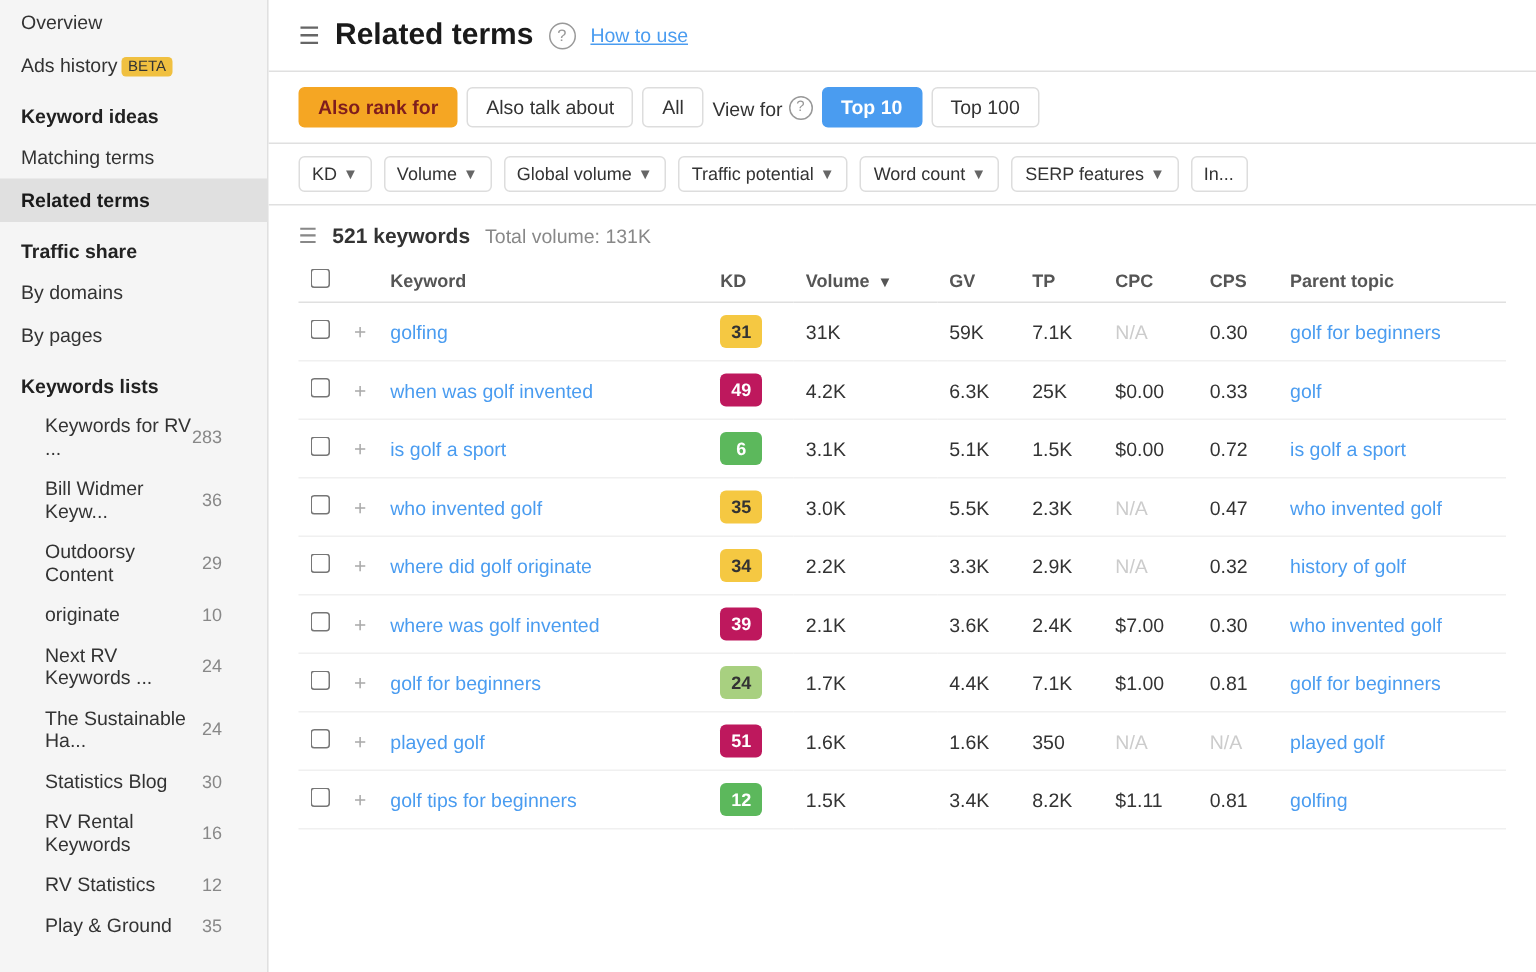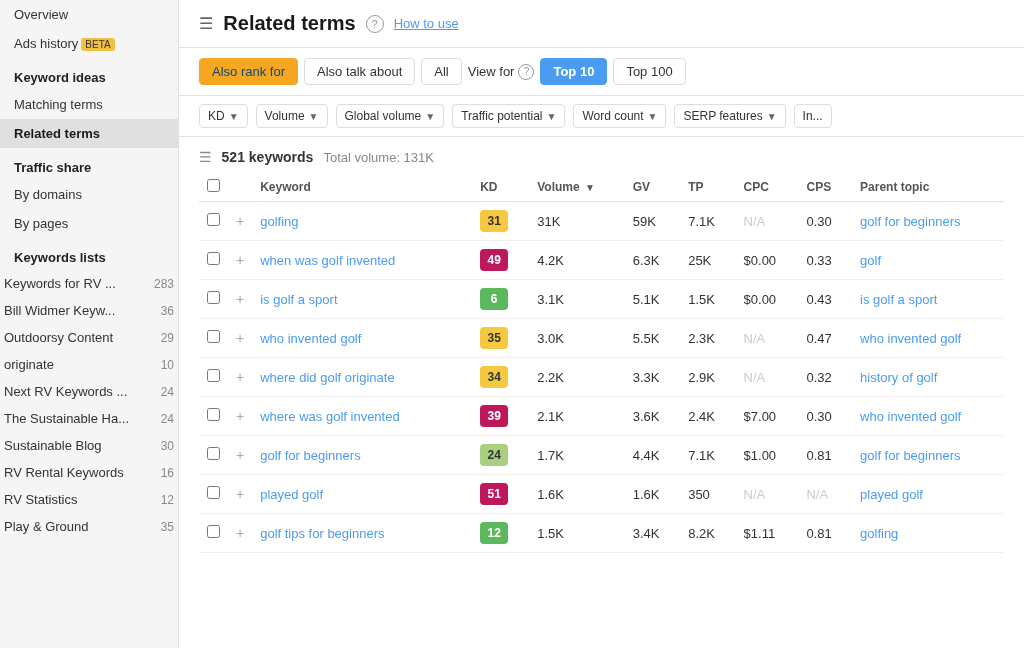--- a/index.html
+++ b/index.html
@@ -3,39 +3,39 @@
   <meta charset="utf-8">
   <style>
     * { box-sizing: border-box; margin: 0; padding: 0; }
     body { font-family: -apple-system, BlinkMacSystemFont, 'Segoe UI', sans-serif; font-size: 13px; background: #fff; color: #333; display: flex; height: 648px; overflow: hidden; }
 
     
     .sidebar { width: 179px; background: #f5f5f5; border-right: 1px solid #e0e0e0; display: flex; flex-direction: column; padding: 0; flex-shrink: 0; overflow-y: auto; }
     .sidebar-item { padding: 7px 14px; cursor: pointer; color: #333; font-size: 13px; }
     .sidebar-item.active { background: #e0e0e0; font-weight: 600; color: #1a1a1a; }
     .sidebar-section-title { padding: 12px 14px 5px 14px; font-weight: 700; font-size: 13px; color: #222; }
-    .sidebar-item-with-count { display: flex; justify-content: space-between; align-items: center; padding: 6px 4px; cursor: pointer; }
+    .sidebar-item-with-count { display: flex; justify-content: space-between; align-items: center; padding: 6px 30px; cursor: pointer; }
     .sidebar-item-count { color: #888; font-size: 12px; }
     .sidebar-item-beta { font-size: 10px; background: #f0c040; color: #333; border-radius: 3px; padding: 1px 4px; margin-left: 3px; vertical-align: middle; }
 
     
     .main { flex: 1; display: flex; flex-direction: column; overflow: hidden; }
 
     
     .header { padding: 12px 20px; border-bottom: 1px solid #e0e0e0; display: flex; align-items: center; gap: 10px; }
     .hamburger-icon { color: #666; font-size: 16px; cursor: pointer; }
     .page-title { font-size: 20px; font-weight: 700; color: #1a1a1a; }
     .help-icon { display: inline-flex; align-items: center; justify-content: center; width: 18px; height: 18px; border-radius: 50%; border: 1px solid #999; color: #999; font-size: 11px; cursor: pointer; }
 
     
     .filter-row { padding: 10px 20px; display: flex; align-items: center; gap: 6px; border-bottom: 1px solid #e0e0e0; }
     .tab-btn { padding: 5px 12px; border-radius: 4px; border: 1px solid #ddd; background: #fff; cursor: pointer; font-size: 13px; color: #333; }
-    .tab-btn.active-orange { background: #f5a623; border-color: #f5a623; color: #0c4a6e; font-weight: 400; }
+    .tab-btn.active-orange { background: #f5a623; border-color: #f5a623; color: #7f1d1d; font-weight: 700; }
     .tab-btn.active-blue { background: #4a9cf0; border-color: #4a9cf0; color: #fff; font-weight: 600; }
-    .view-for-label { font-size: 13px; color: #333; display: flex; align-items: center; gap: 4px; }
+    .view-for-label { font-size: 13px; color: #333; display: flex; align-items: flex-end; gap: 4px; }
 
     
     .col-filter-row { padding: 8px 20px; display: flex; align-items: center; gap: 8px; border-bottom: 1px solid #e0e0e0; background: #fff; }
     .filter-dropdown { display: flex; align-items: center; gap: 4px; padding: 4px 8px; border: 1px solid #ddd; border-radius: 4px; background: #fff; cursor: pointer; font-size: 12px; color: #333; }
     .dropdown-arrow { font-size: 10px; color: #666; }
 
     
     .table-area { flex: 1; overflow-y: auto; padding: 0 20px; }
     .keyword-count-row { display: flex; align-items: center; gap: 10px; padding: 12px 0 8px 0; }
     .keyword-count-icon { color: #888; font-size: 14px; cursor: pointer; }
@@ -99,21 +99,21 @@
       </div>
       <div class="sidebar-item-with-count">
         <span>Next RV Keywords ...</span>
         <span class="sidebar-item-count">24</span>
       </div>
       <div class="sidebar-item-with-count">
         <span>The Sustainable Ha...</span>
         <span class="sidebar-item-count">24</span>
       </div>
       <div class="sidebar-item-with-count">
-        <span>Sustainable Blog</span>
+        <span>Statistics Blog</span>
         <span class="sidebar-item-count">30</span>
       </div>
       <div class="sidebar-item-with-count">
         <span>RV Rental Keywords</span>
         <span class="sidebar-item-count">16</span>
       </div>
       <div class="sidebar-item-with-count">
         <span>RV Statistics</span>
         <span class="sidebar-item-count">12</span>
       </div>
@@ -223,21 +223,21 @@
   </tr>
           <tr>
     <td class="checkbox-col"><input type="checkbox" style=""></td>
     <td class="add-col">+</td>
     <td><a class="keyword-link" href="#">is golf a sport</a></td>
     <td><span class="kd-badge kd-green">6</span></td>
     <td>3.1K</td>
     <td>5.1K</td>
     <td>1.5K</td>
     <td><span>$0.00</span></td>
-    <td><span>0.43</span></td>
+    <td><span>0.72</span></td>
     <td><a class="parent-topic-link" href="#">is golf a sport</a></td>
   </tr>
           <tr>
     <td class="checkbox-col"><input type="checkbox" style=""></td>
     <td class="add-col">+</td>
     <td><a class="keyword-link" href="#">who invented golf</a></td>
     <td><span class="kd-badge kd-yellow">35</span></td>
     <td>3.0K</td>
     <td>5.5K</td>
     <td>2.3K</td>

